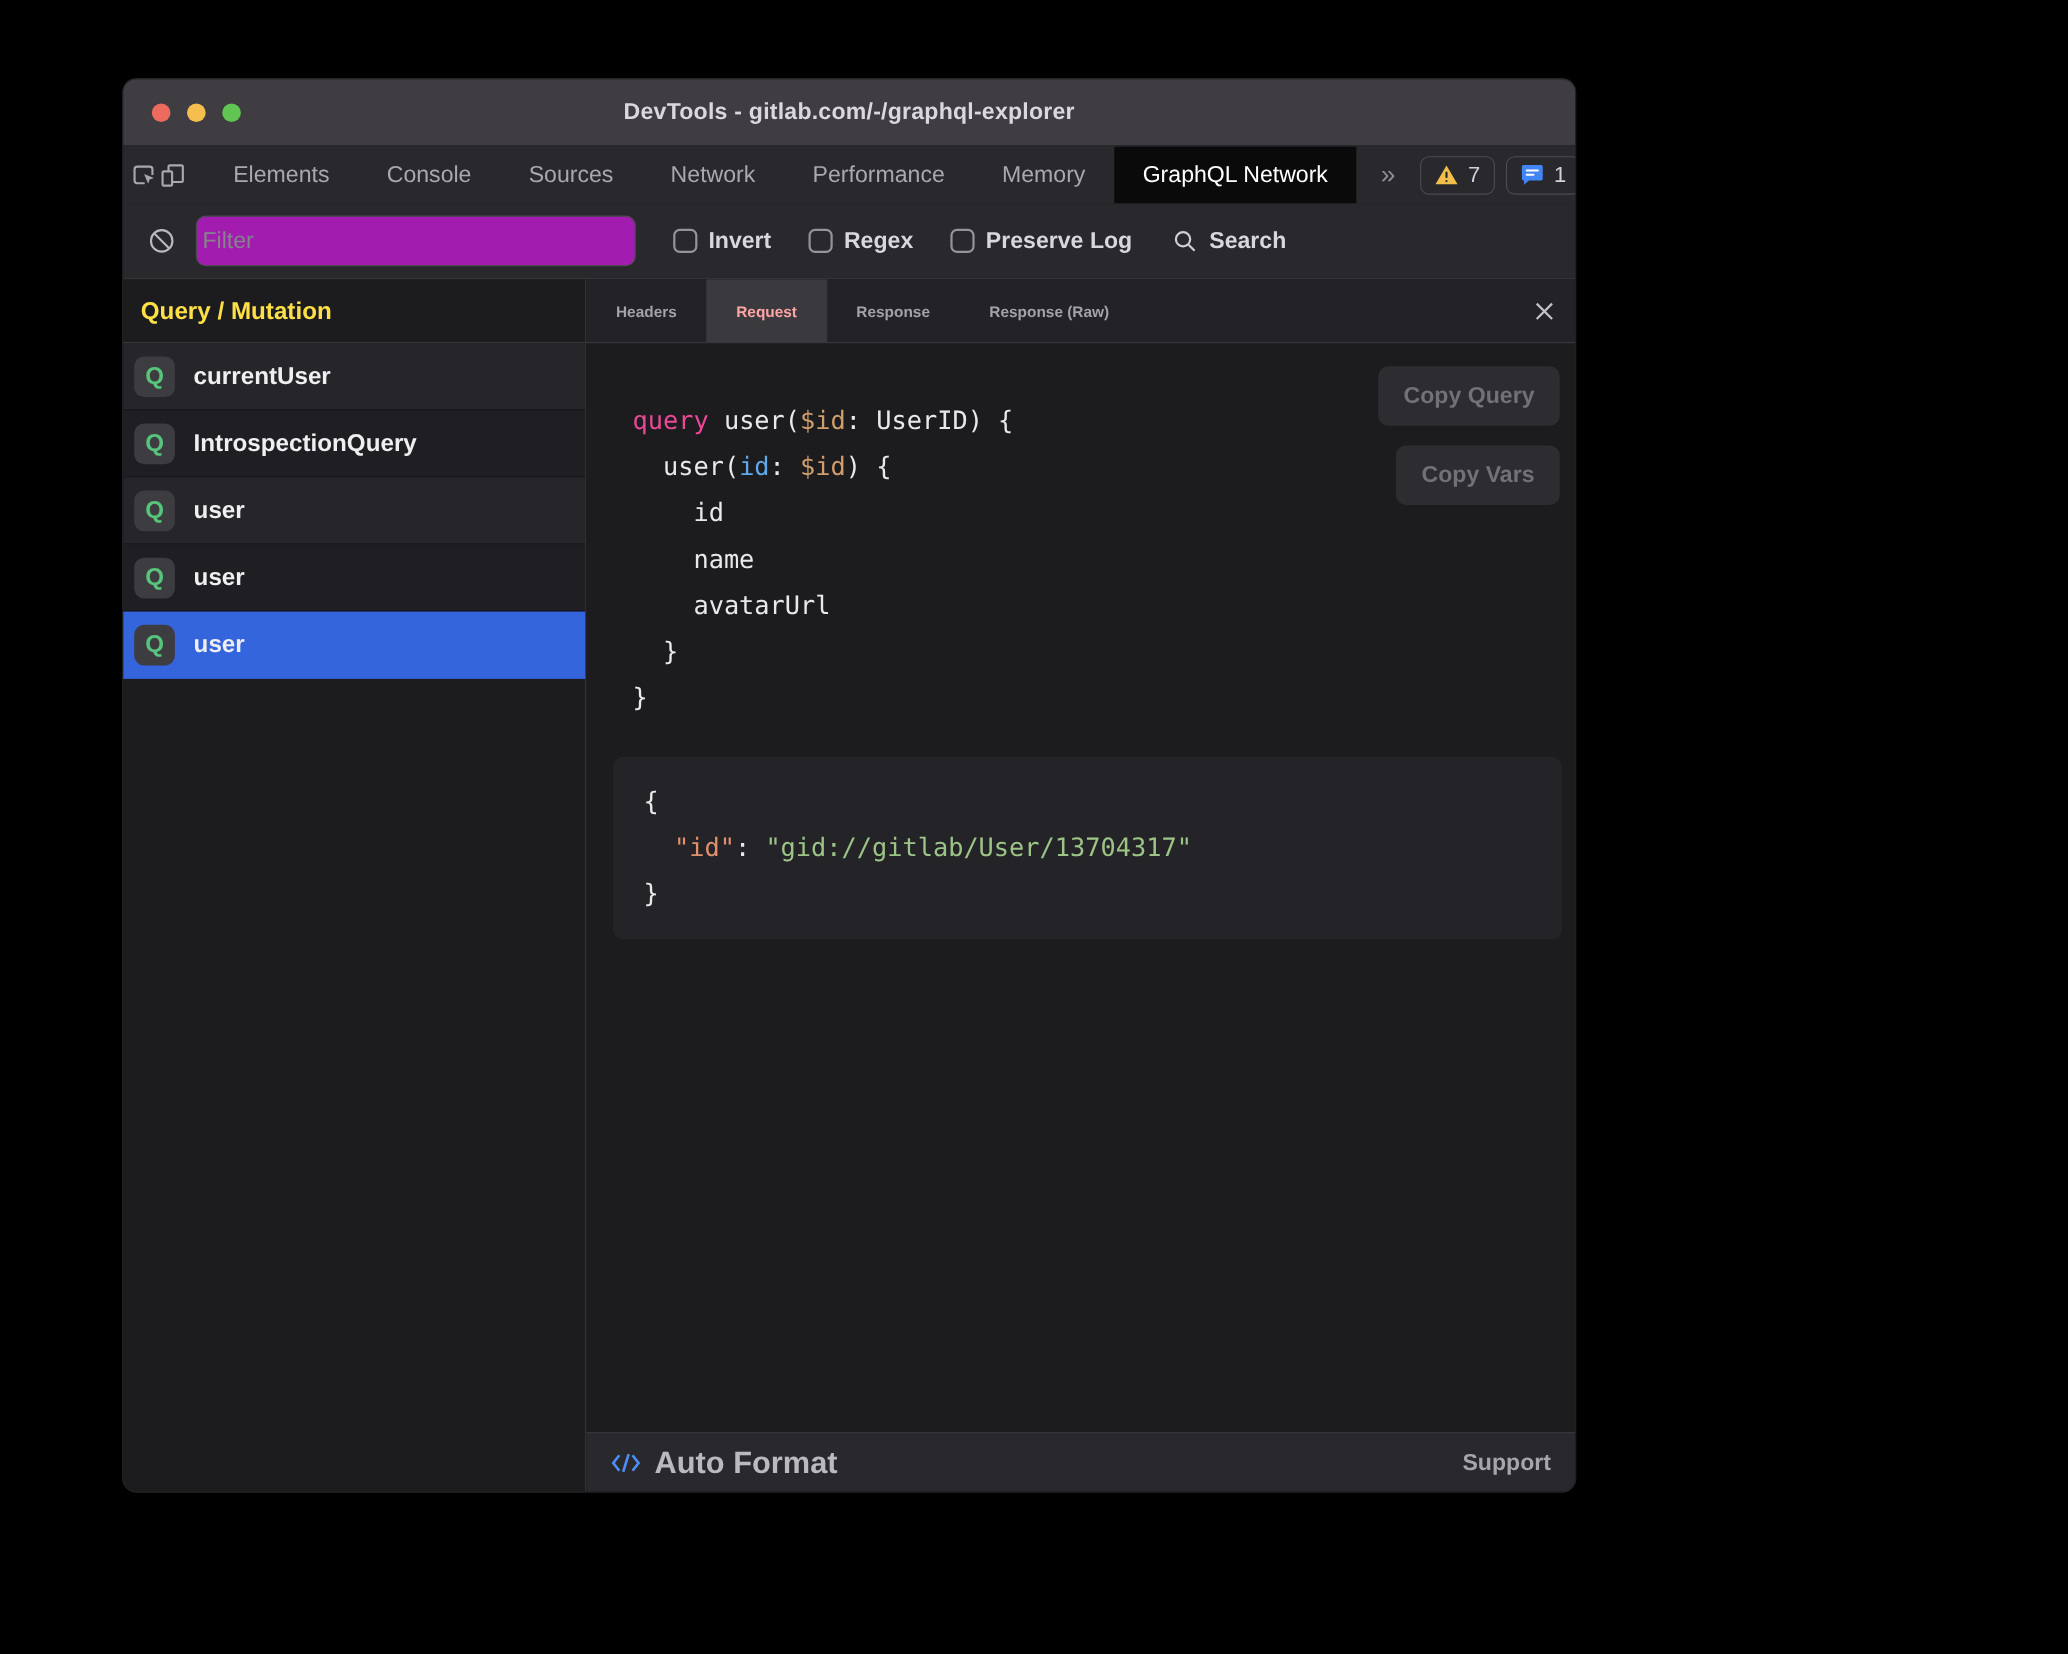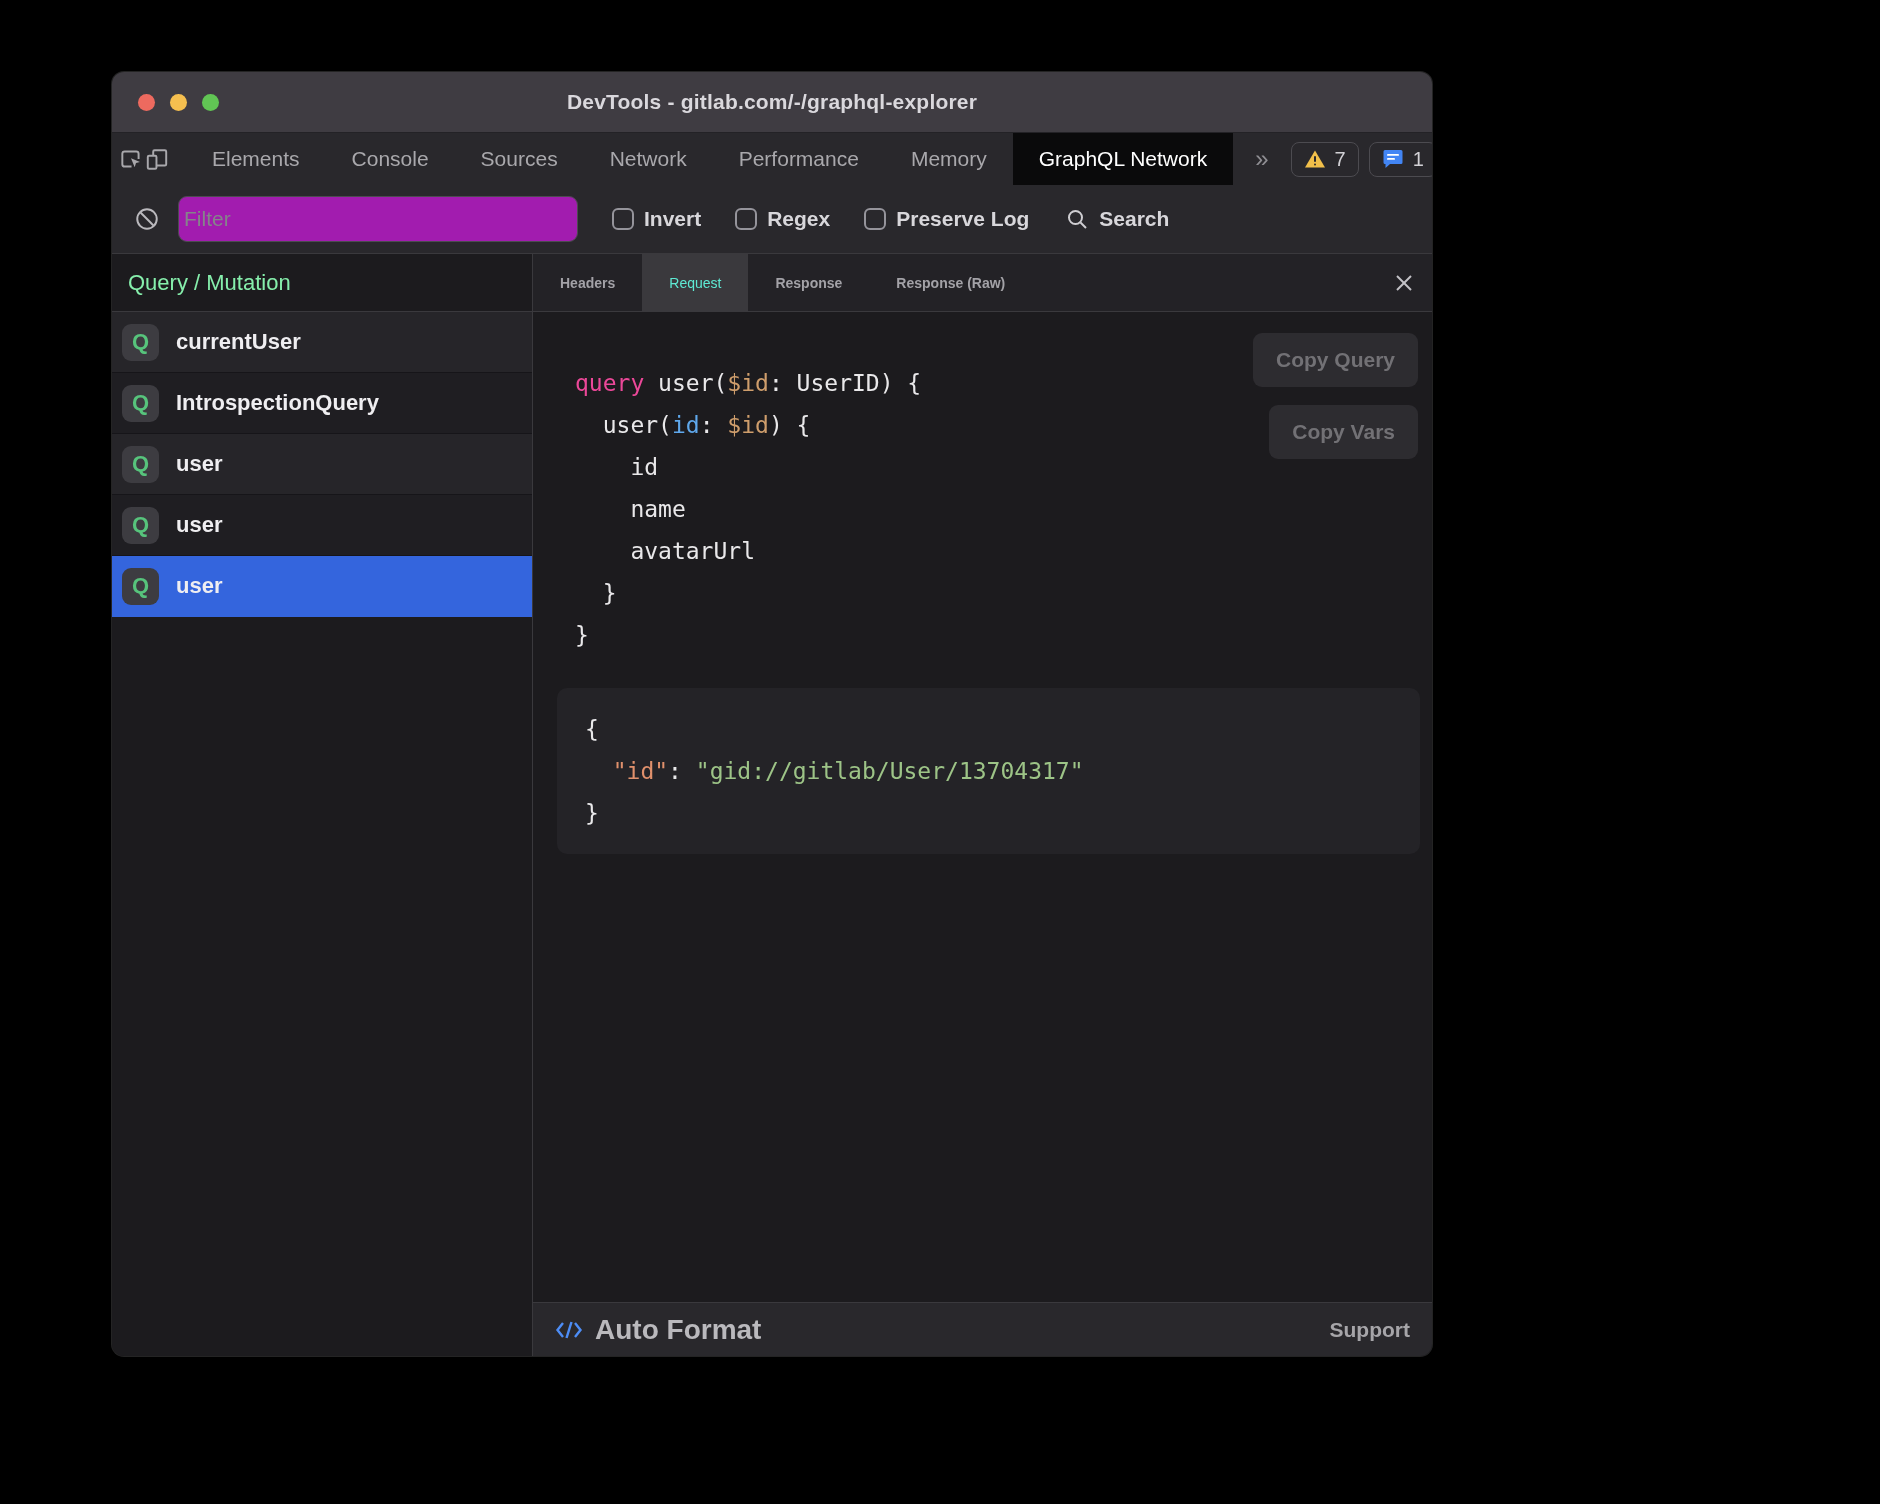--- a/index.html
+++ b/index.html
@@ -49,37 +49,37 @@
   .checklabel { font-size:21px; font-weight:700; color:#d8d7db; }
   .searchgroup { display:flex; align-items:center; gap:10px; margin-left:36px; cursor:pointer; }
 
   
   .main { flex:1; display:flex; min-height:0; }
 
   
   .sidebar { width:421px; flex:0 0 auto; border-right:1px solid #3a393d; background:#1c1b1e;
     display:flex; flex-direction:column; }
   .sidebar-header { height:58px; flex:0 0 auto; display:flex; align-items:center; padding-left:16px;
-    font-size:22px; font-weight:400; color:#86efac; border-bottom:1px solid #3a393d; }
+    font-size:22px; font-weight:700; color:#fde047; border-bottom:1px solid #3a393d; }
   .qrow { height:61px; display:flex; align-items:center; padding-left:10px; gap:17px;
     font-size:22px; font-weight:700; color:#efeef1; cursor:pointer; border-bottom:1px solid #161519; }
   .qrow:nth-child(odd) { background:#262529; }
   .qrow:nth-child(even) { background:#1f1e22; }
   .qrow.selected { background:#3465dd; border-bottom-color:#3465dd; }
   .qbadge { width:37px; height:37px; border-radius:9px; background:#3d3c41;
     display:flex; align-items:center; justify-content:center;
     color:#57c47c; font-size:22px; font-weight:700; flex:0 0 auto; }
 
   
   .detail { flex:1; display:flex; flex-direction:column; min-width:0; background:#1c1b1e; }
   .detail-tabs { height:58px; flex:0 0 auto; display:flex; align-items:stretch;
     border-bottom:1px solid #3a393d; background:#232226; }
   .dtab { display:flex; align-items:center; padding:0 27px; font-size:14px; font-weight:600;
     color:#a3a2a7; cursor:pointer; white-space:nowrap; }
-  .dtab.active { background:#3a393d; color:#5eead4; font-weight:400; }
+  .dtab.active { background:#3a393d; color:#fca5a5; font-weight:700; }
   .dclose { margin-left:auto; width:56px; display:flex; align-items:center; justify-content:center; cursor:pointer; }
 
   .detail-body { flex:1; position:relative; overflow:hidden; padding-top:50px; }
   .code { font-family:"DejaVu Sans Mono", monospace; font-size:23px; line-height:42px; white-space:pre; }
   .query-code { margin-left:42px; }
   .tok-kw  { color:#ec4899; }
   .tok-pl  { color:#e9e8ea; }
   .tok-var { color:#cf9e6c; }
   .tok-arg { color:#5fa8ec; }
   .tok-key { color:#e0906c; }

